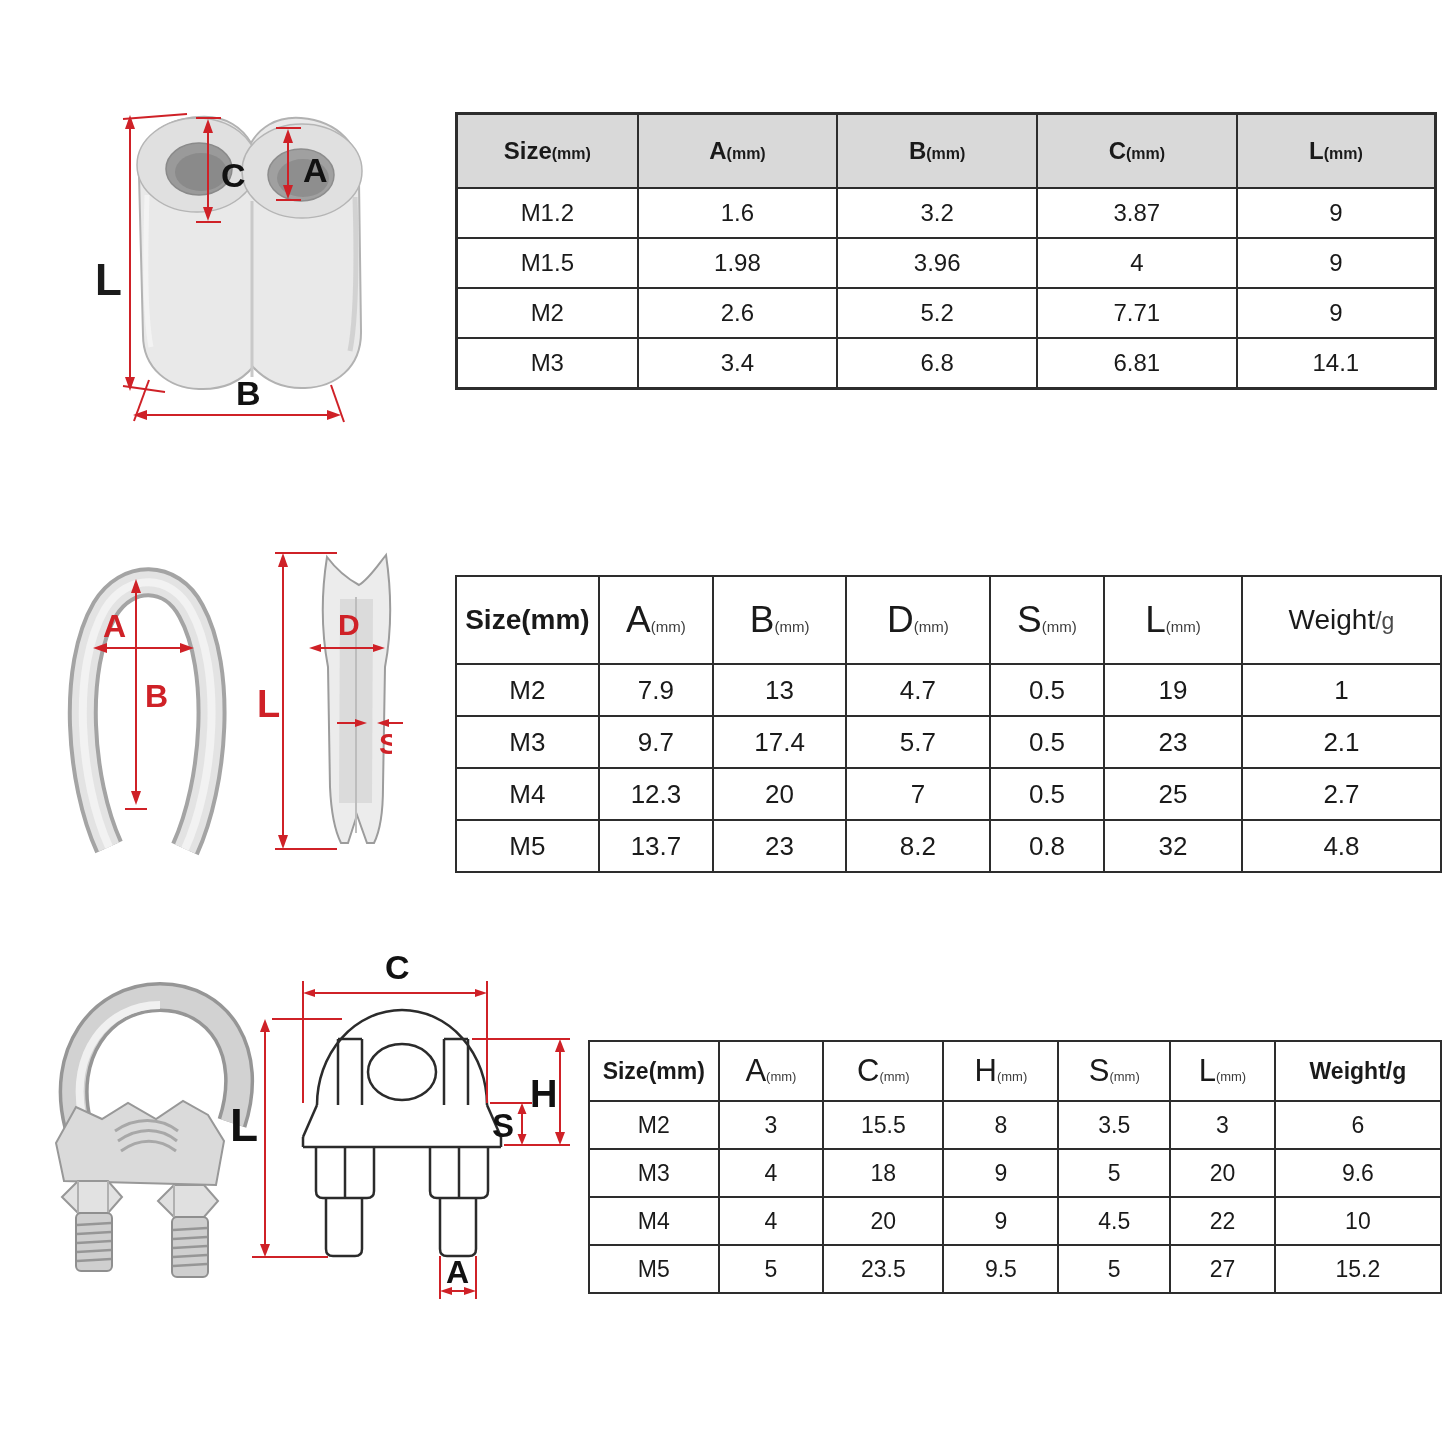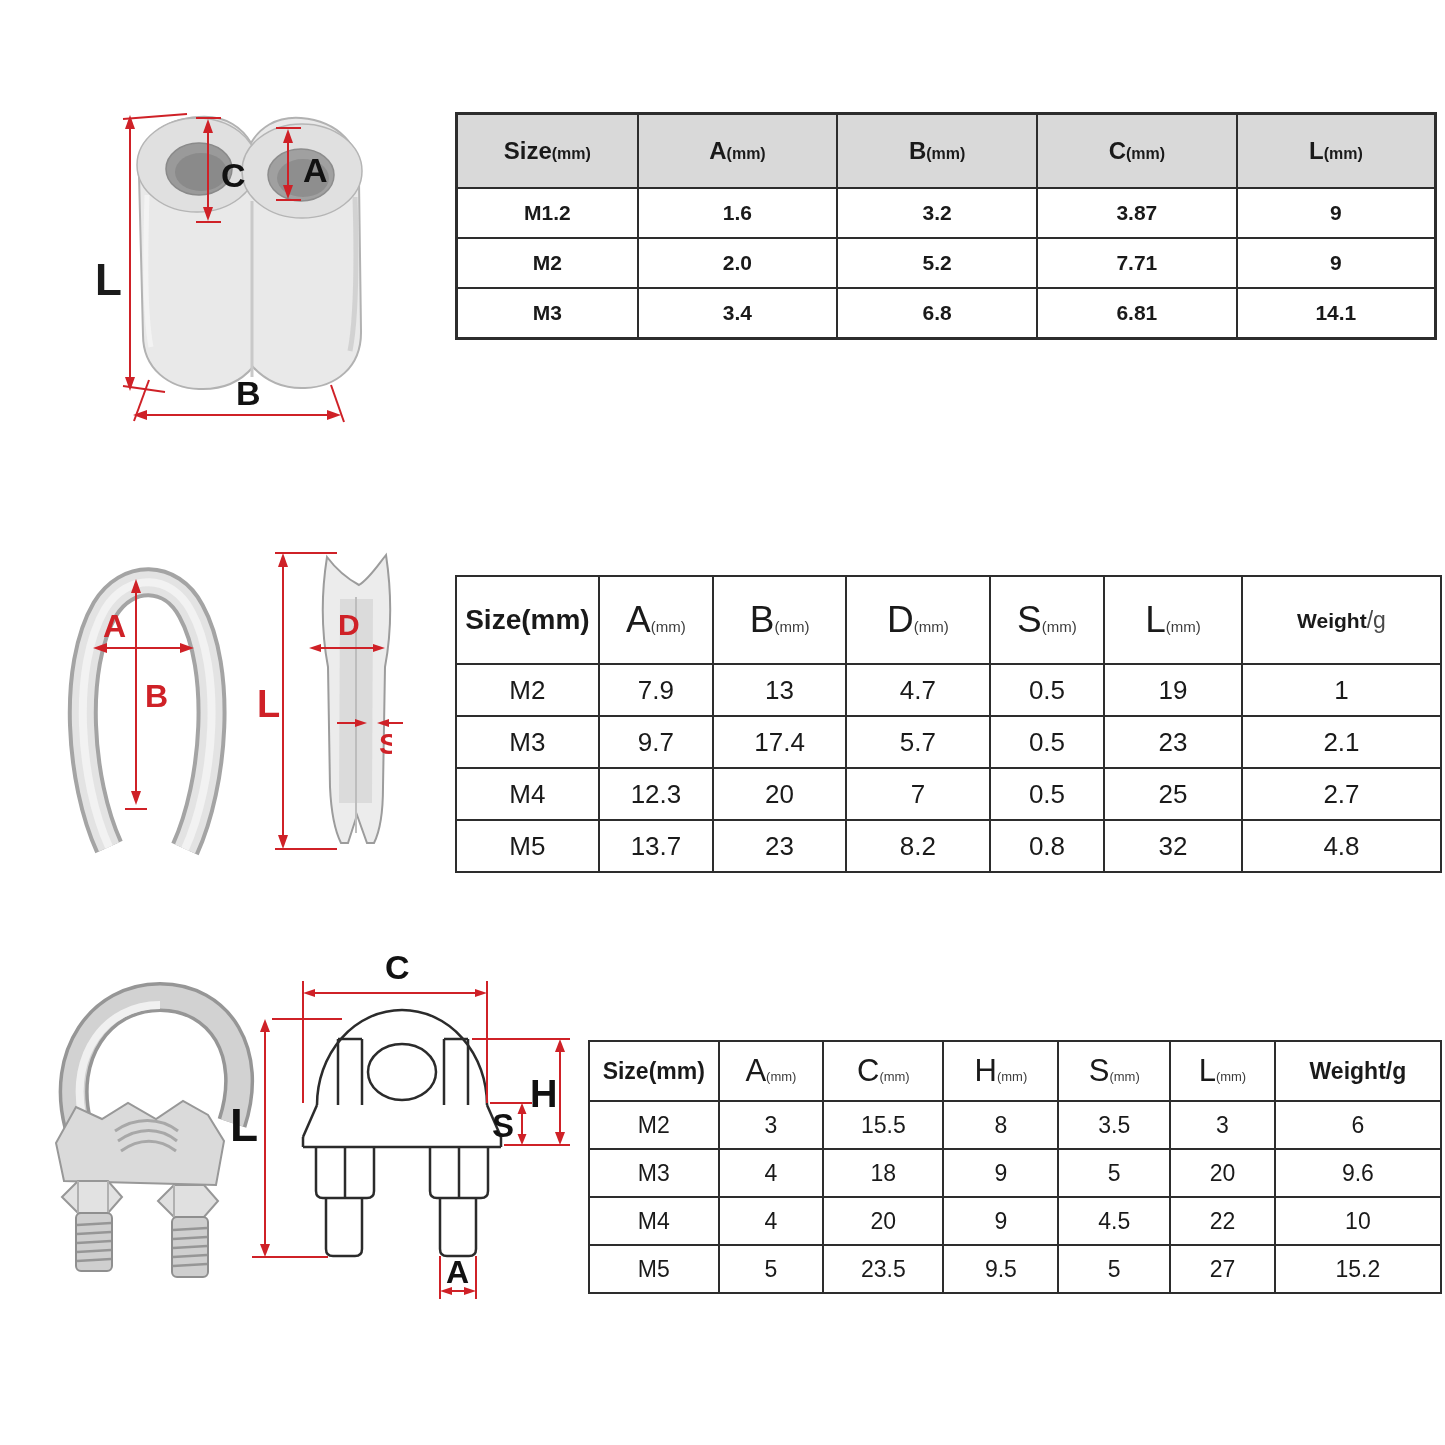--- a/index.html
+++ b/index.html
@@ -10,31 +10,31 @@
   .fig{position:absolute;}
   .tblwrap{position:absolute;}
   .tblwrap table{border-collapse:collapse;width:100%;table-layout:fixed;padding-left:44px;}
   .tblwrap th,.tblwrap td{border:2px solid #2d2d2d;text-align:center;vertical-align:middle;padding:0;white-space:nowrap;}
   .hu{display:inline;}
 
   
   .t1 table{border:3px solid #2d2d2d;}
   .t1 th{height:72px;background:#d9d9d9;font-weight:700;font-size:24px;}
   .t1 .hu{font-size:16px;font-weight:700;}
-  .t1 td{height:48px;font-weight:700;font-size:21px;}
+  .t1 td{height:48px;font-weight:400;font-size:24px;}
   .t1 col:nth-child(1){width:18.5%;}
   .t1 col:nth-child(2),.t1 col:nth-child(3),.t1 col:nth-child(4){width:20.4%;}
   .t1 col:nth-child(5){width:20.3%;}
 
   
   .t2 th{height:86px;font-weight:400;}
   .t2 .hl{font-size:37px;font-weight:400;}
   .t2 .hu{font-size:15px;color:#3c3c3c;}
   .t2 th:first-child .hl{font-size:28px;font-weight:600;}
-  .t2 th:last-child .hl{font-size:21px;font-weight:700;}
+  .t2 th:last-child .hl{font-size:28px;font-weight:400;}
   .t2 th:last-child .hu{font-size:23px;font-weight:400;color:#4a4a4a;}
   .t2 td{height:50px;font-size:26px;}
   .t2 col:nth-child(1){width:14.5%;}
   .t2 col:nth-child(2){width:11.6%;}
   .t2 col:nth-child(3){width:13.5%;}
   .t2 col:nth-child(4){width:14.6%;}
   .t2 col:nth-child(5){width:11.6%;}
   .t2 col:nth-child(6){width:14.0%;}
   .t2 col:nth-child(7){width:20.2%;}
 
@@ -134,22 +134,29 @@
       </thead>
       <tbody>
         <tr>
           <td>M1.2</td>
           <td>1.6</td>
           <td>3.2</td>
           <td>3.87</td>
           <td>9</td>
         </tr>
         <tr>
+          <td>M1.5</td>
+          <td>1.98</td>
+          <td>3.96</td>
+          <td>4</td>
+          <td>9</td>
+        </tr>
+        <tr>
           <td>M2</td>
-          <td>2.0</td>
+          <td>2.6</td>
           <td>5.2</td>
           <td>7.71</td>
           <td>9</td>
         </tr>
         <tr>
           <td>M3</td>
           <td>3.4</td>
           <td>6.8</td>
           <td>6.81</td>
           <td>14.1</td>

